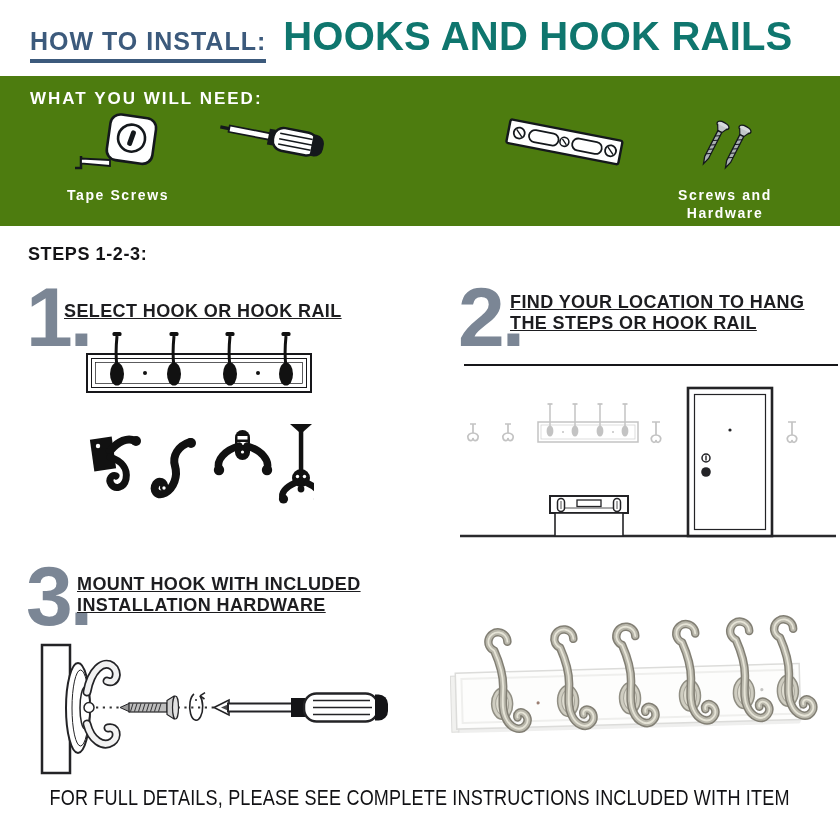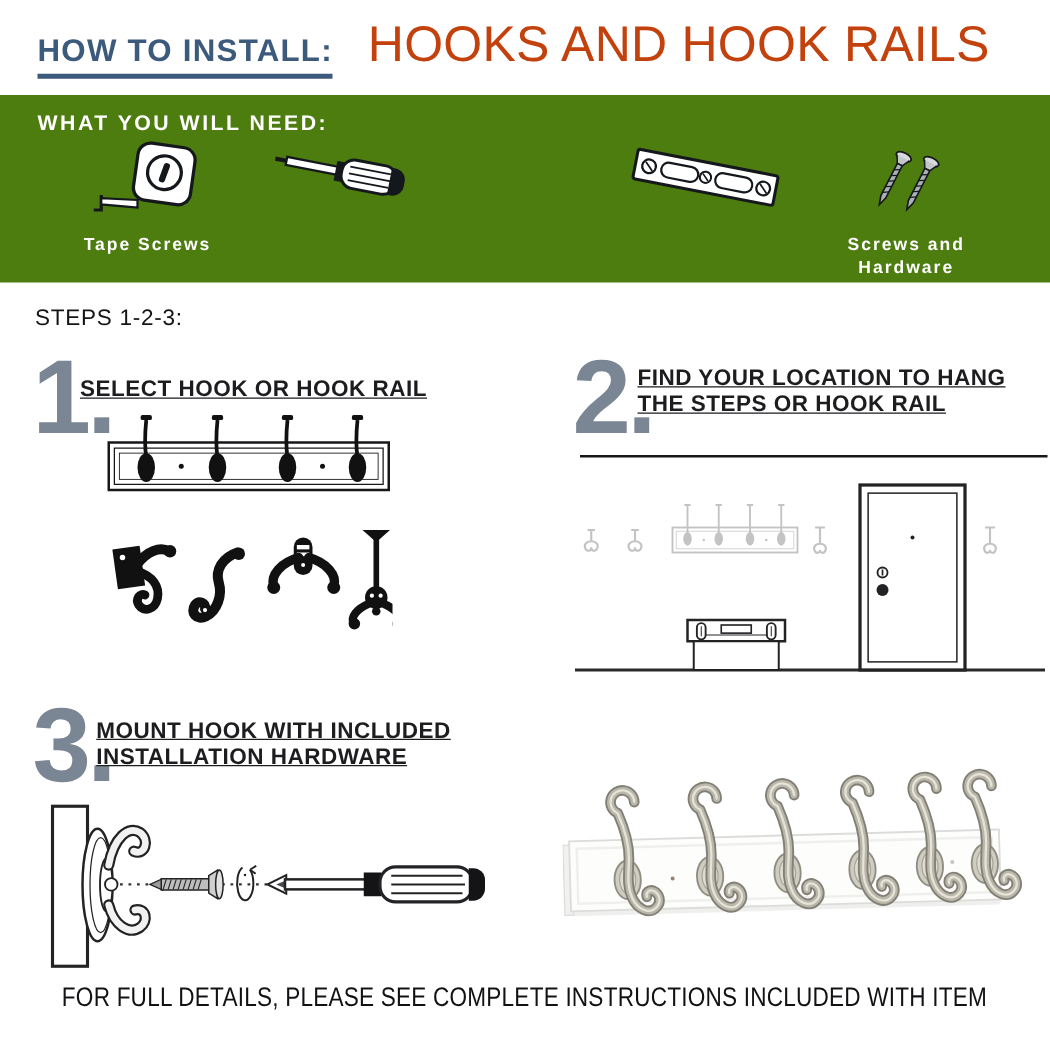--- a/index.html
+++ b/index.html
@@ -1,34 +1,34 @@
 <!DOCTYPE html>
 <html><head>
 <meta charset="utf-8">
 <style>
   html,body{margin:0;padding:0;background:#fff;}
   .page{
     position:relative; width:840px; height:840px; overflow:hidden;
     background:#fff; font-family:"Liberation Sans", sans-serif; color:#1b1b1e;
   }
   
-  .header{position:absolute; left:30px; top:16px; right:10px; display:flex; align-items:baseline; gap:28px; white-space:nowrap;}
+  .header{position:absolute; left:30px; top:16px; right:10px; display:flex; align-items:baseline; gap:17px; white-space:nowrap;}
   .eyebrow{
     font-size:25px; font-weight:700; letter-spacing:1px; color:#3c5a7c;
     border-bottom:4.5px solid #3c5a7c; padding-bottom:5px; line-height:1.05;
   }
-  .big-title{font-size:40px; font-weight:400; letter-spacing:.2px; color:#c2410c; line-height:1;}
+  .big-title{font-size:40px; font-weight:700; letter-spacing:.2px; color:#0f766e; line-height:1;}
   
   .banner{position:absolute; left:0; top:76px; width:840px; height:150px; background:#4d7c0f;}
   .banner-label{position:absolute; left:30px; top:13px; font-size:17px; font-weight:700; letter-spacing:2px; color:#fff;}
   .tool{position:absolute; width:156px; text-align:center;}
   .tool-icon{height:72px; display:flex; align-items:center; justify-content:center;}
   .tool-label{margin-top:4px; font-size:14px; font-weight:700; letter-spacing:1.6px; color:#fff; line-height:1.3;}
   
-  .steps-label{position:absolute; left:28px; top:244px; font-size:18px; font-weight:400; letter-spacing:.6px; color:#141417;}
+  .steps-label{position:absolute; left:28px; top:244px; font-size:18px; font-weight:700; letter-spacing:.6px; color:#141417;}
   .step-number{
     position:absolute; font-size:84px; font-weight:700; color:#7b8695;
     line-height:.8; letter-spacing:-3px;
   }
   .step-title{position:absolute; font-size:18px; font-weight:700; letter-spacing:.4px; color:#1d1d20; line-height:1.18;text-decoration:underline;}
   .n1{left:26px; top:284px;}  .t1{left:64px; top:301px; width:330px;}
   .n2{left:458px; top:284px;} .t2{left:510px; top:292px; width:330px;}
   .n3{left:26px; top:563px;}  .t3{left:77px; top:574px; width:310px;}
   .illus{position:absolute;}
   .i1{left:84px;  top:330px; width:230px; height:205px;}

